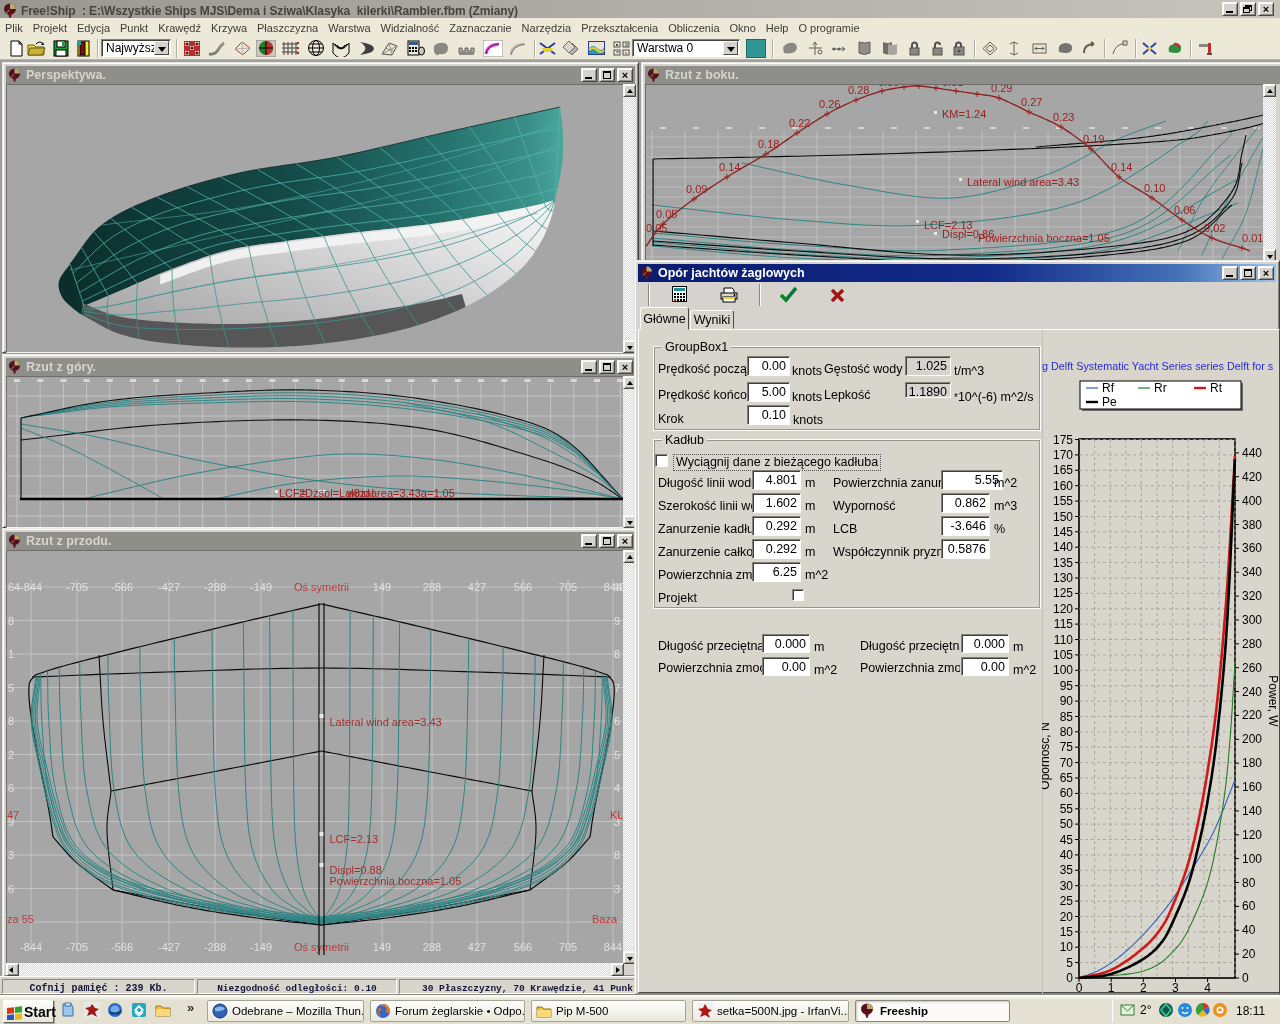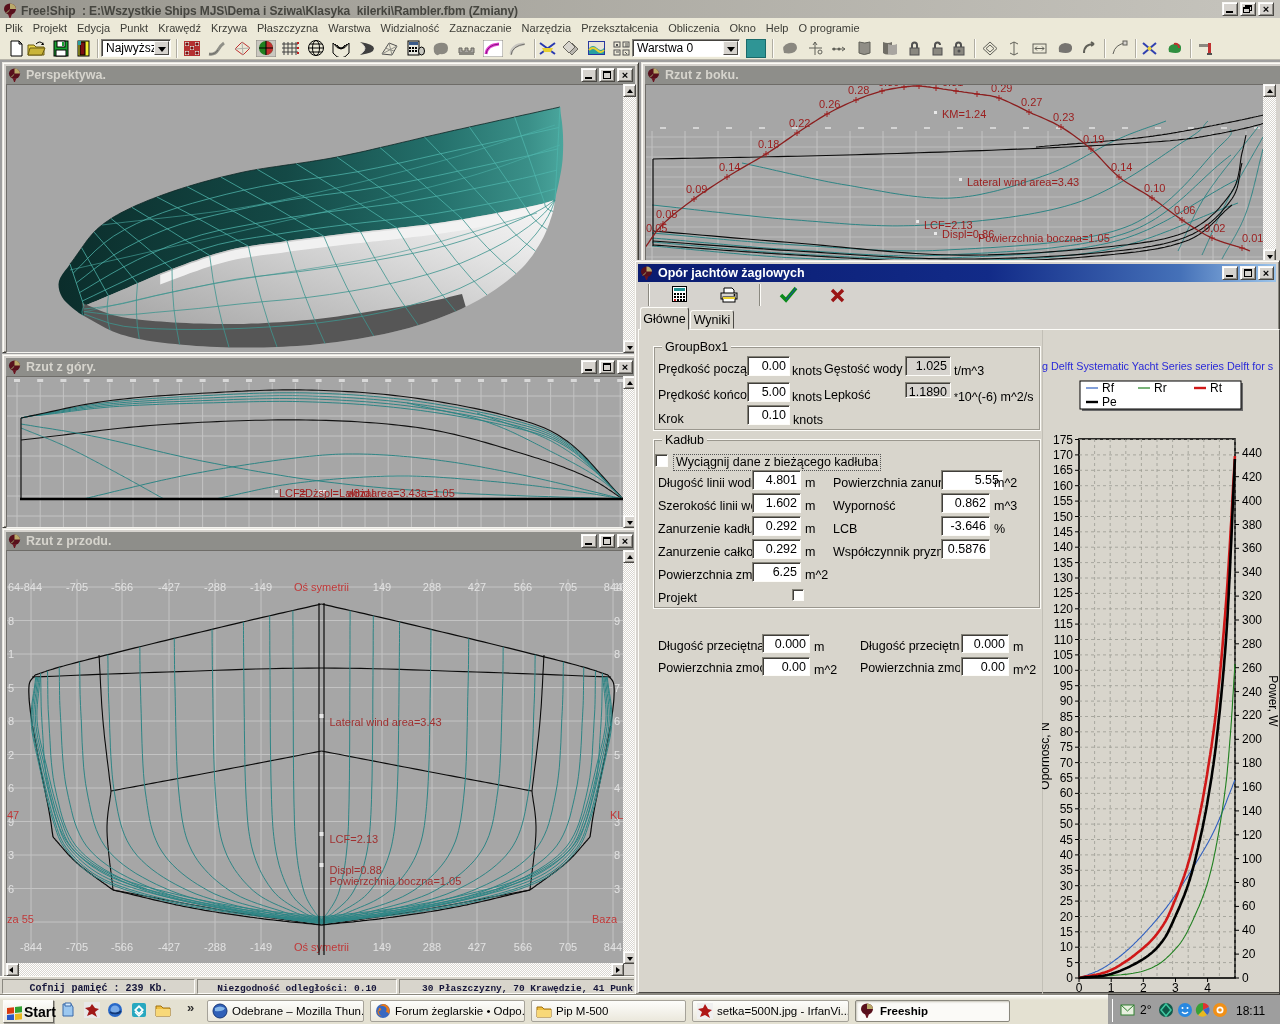--- a/index.html
+++ b/index.html
@@ -26,21 +26,21 @@
 .hscroll{position:absolute;height:13px;background-color:#d9d6d0;background-image:linear-gradient(45deg,#fff 25%,transparent 25%,transparent 75%,#fff 75%),linear-gradient(45deg,#fff 25%,transparent 25%,transparent 75%,#fff 75%);background-size:2px 2px;background-position:0 0,1px 1px;}
 .sbtn{position:absolute;width:13px;height:13px;background:#d6d3ce;border:1px solid;border-color:#f8f7f4 #4a4844 #4a4844 #f8f7f4;box-shadow:inset 1px 1px 0 #fff,inset -1px -1px 0 #908e88;}
 .arr{position:absolute;width:0;height:0;border:3px solid transparent;}
 .field{position:absolute;background:#fff;border:1px solid;border-color:#848278 #fdfcf8 #fdfcf8 #848278;box-shadow:inset 1px 1px 0 #403e3a;font-size:12.5px;color:#000;text-align:right;padding:2px 3px 0 0;}
 .fieldd{position:absolute;background:#d6d3ce;border:1px solid;border-color:#848278 #fdfcf8 #fdfcf8 #848278;box-shadow:inset 1px 1px 0 #403e3a;font-size:12.5px;color:#000;text-align:right;padding:2px 3px 0 0;}
 .lbl{position:absolute;font-size:12.5px;color:#000;white-space:nowrap;overflow:hidden;}
 .gbox{position:absolute;border:1px solid #fdfcf8;outline:1px solid #9a978e;outline-offset:-2px;}
 .gcap{position:absolute;top:-7px;left:8px;background:#d8d5cc;padding:0 3px;font-size:12.5px;color:#000;}
 .cbx{position:absolute;width:13px;height:13px;background:#fff;border:1px solid;border-color:#848278 #fdfcf8 #fdfcf8 #848278;box-shadow:inset 1px 1px 0 #403e3a;}
 .tab{position:absolute;background:#d8d5cc;border:1px solid;border-color:#fdfcf8 #4a4844 transparent #fdfcf8;border-radius:3px 3px 0 0;font-size:12.5px;color:#000;text-align:center;}
-#taskbar{left:0;top:995px;width:1108px;height:29px;background:linear-gradient(#fafaf5,#e4e1d2 15%,#e4e1d2);border-top:1px solid #fff;box-shadow:0 -1px 0 #8a887e;}
+#taskbar{left:0;top:995px;width:1280px;height:29px;background:linear-gradient(#fafaf5,#e4e1d2 15%,#e4e1d2);border-top:1px solid #fff;box-shadow:0 -1px 0 #8a887e;}
 .tbtn{position:absolute;top:4px;height:22px;background:linear-gradient(#fdfdfb,#ebe8dc);border:1px solid #a5a299;border-radius:2px;font-size:11.5px;color:#000;display:flex;align-items:center;overflow:hidden;white-space:nowrap;}
 .tico{width:16px;height:16px;margin:0 4px 0 4px;flex:none;}
 </style></head><body>
 
 <div id="titlebar" class="abs">
 <span style="margin-left:3px;display:inline-flex;">
       <svg width="14" height="15" viewBox="0 0 14 15">
         <ellipse cx="7" cy="6" rx="6" ry="5.6" fill="#58101c"></ellipse>
         <path d="M7 .5 A6 5.6 0 0 1 13 6 L7 6 Z" fill="#b9a96a"></path>
         <path d="M7 6 A6 5.6 0 0 1 2 10.5 L7 6 Z" fill="#8c845c"></path>

